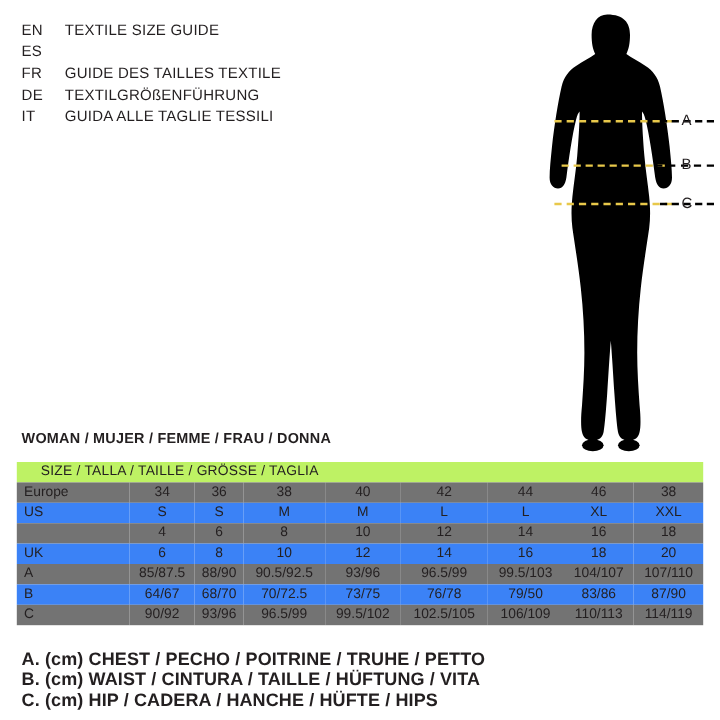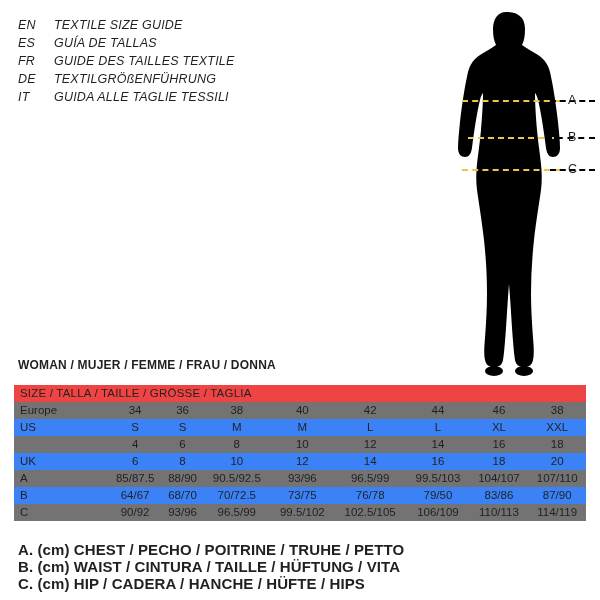--- a/index.html
+++ b/index.html
@@ -26,21 +26,20 @@
     position: absolute;
     left: 18px;
     top: 16px;
     width: 300px;
   }
   .lang-row {
     display: flex;
     align-items: baseline;
     height: 18px;
     line-height: 18px;
-    font-style: italic;
   }
   .lang-code {
     width: 36px;
     font-size: 12.5px;
     letter-spacing: 0.2px;
   }
   .lang-text {
     font-size: 12.5px;
     letter-spacing: 0.2px;
     text-align: center;
@@ -95,23 +94,23 @@
     line-height: 17px;
     text-align: center;
     font-weight: normal;
   }
   .size-table .row-head {
     text-align: left;
     padding-left: 6px;
     width: 88px;
   }
   .size-table tr.header-row td {
-    background: #ef4444;
+    background: #bef264;
     text-align: left;
-    padding-left: 6px;
+    padding-left: 20px;
     font-size: 11.5px;
     letter-spacing: 0.2px;
   }
   .size-table tr.shade td {
     background: #3b82f6;
   }
   .size-table tr.plain td {
     background: #737373;
   }
 
@@ -134,21 +133,20 @@
 
 <div class="page">
 
   <div class="lang-block">
     <div class="lang-row">
       <span class="lang-code">EN</span>
       <span class="lang-text">TEXTILE SIZE GUIDE</span>
     </div>
     <div class="lang-row">
       <span class="lang-code">ES</span>
-      <span class="lang-text">GUÍA DE TALLAS</span>
     </div>
     <div class="lang-row">
       <span class="lang-code">FR</span>
       <span class="lang-text">GUIDE DES TAILLES TEXTILE</span>
     </div>
     <div class="lang-row">
       <span class="lang-code">DE</span>
       <span class="lang-text">TEXTILGRÖßENFÜHRUNG</span>
     </div>
     <div class="lang-row">

